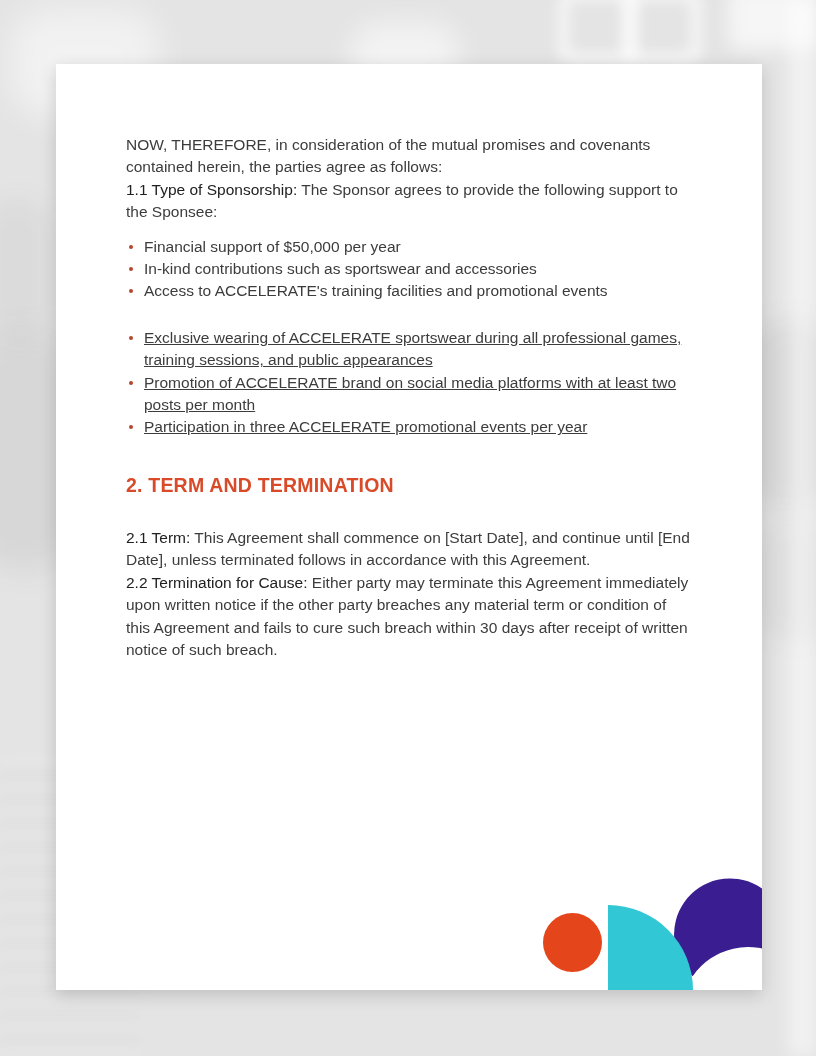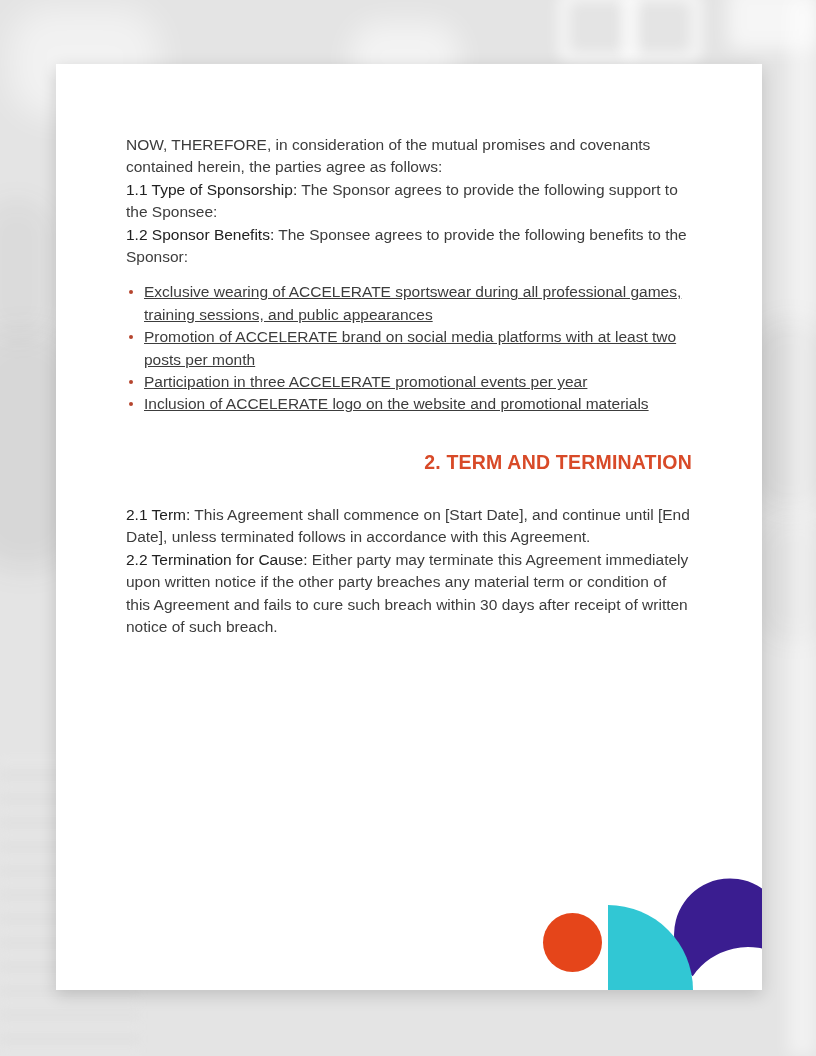--- a/index.html
+++ b/index.html
@@ -25,21 +25,21 @@
   .bg-streak{left:788px;top:0;width:28px;height:1056px;background:rgba(255,255,255,.5);filter:blur(8px);}
 
   
   .paper{position:absolute;left:56px;top:64px;width:706px;height:926px;background:var(--paper,#fff);
          box-shadow:0 5px 16px rgba(0,0,0,.16);overflow:hidden;}
   .content{padding:70px 70px 0 70px;font-size:15.5px;line-height:22.4px;color:var(--body-text,#3c3c3c);}
   .content b{color:var(--bold-text,#212121);font-weight:400;}
   p{margin:0;}
   h2{font-size:19.5px;line-height:26px;font-weight:700;color:var(--heading,#d84a28);
      margin:34px 0 30px 0;letter-spacing:.2px;}
-  h2.second{margin:33px 0 29px 0;text-align:right;}
+  h2.second{margin:33px 0 29px 0;}
   ul{list-style:none;margin:12px 0 24px 0;padding:0;}
   ul.benefits{margin:13px 0 4px 0;text-decoration:underline;}
   li{position:relative;padding-left:18px;}
   li::before{content:"";position:absolute;left:3px;top:9px;width:4px;height:4px;border-radius:50%;
      background:var(--bullet-dot,#b5452e);}
 
   .deco{position:absolute;left:0;top:0;pointer-events:none;}
 </style>
 </head>
 <body>
@@ -61,28 +61,31 @@
   </div>
 
   <div class="paper">
     <div class="content">
 
       <p class="intro">NOW, THEREFORE, in consideration of the mutual promises and covenants contained herein, the parties agree as follows:</p>
 
 
       <p class="clause"><b>1.1 Type of Sponsorship:</b><span> The Sponsor agrees to provide the following support to the Sponsee:</span></p>
 
+      <ul>
+        <li>Financial support of $50,000 per year</li>
+        <li>In-kind contributions such as sportswear and accessories</li>
+        <li>Access to ACCELERATE's training facilities and promotional events</li>
+      </ul>
 
-      <p class="clause"><b>1.2 Sponsor Benefits:</b><span> The Sponsee agrees to provide the following benefits to the Sponsor:</span></p>
 
       <ul class="benefits">
         <li>Exclusive wearing of ACCELERATE sportswear during all professional games, training sessions, and public appearances</li>
         <li>Promotion of ACCELERATE brand on social media platforms with at least two posts per month</li>
         <li>Participation in three ACCELERATE promotional events per year</li>
-        <li>Inclusion of ACCELERATE logo on the website and promotional materials</li>
       </ul>
 
       <h2 class="second">2. TERM AND TERMINATION</h2>
 
       <p class="clause"><b>2.1 Term:</b><span> This Agreement shall commence on [Start Date], and continue until [End Date], unless terminated follows in accordance with this Agreement.</span></p>
 
       <p class="clause"><b>2.2 Termination for Cause:</b><span> Either party may terminate this Agreement immediately upon written notice if the other party breaches any material term or condition of this Agreement and fails to cure such breach within 30 days after receipt of written notice of such breach.</span></p>
 
     </div>
 

